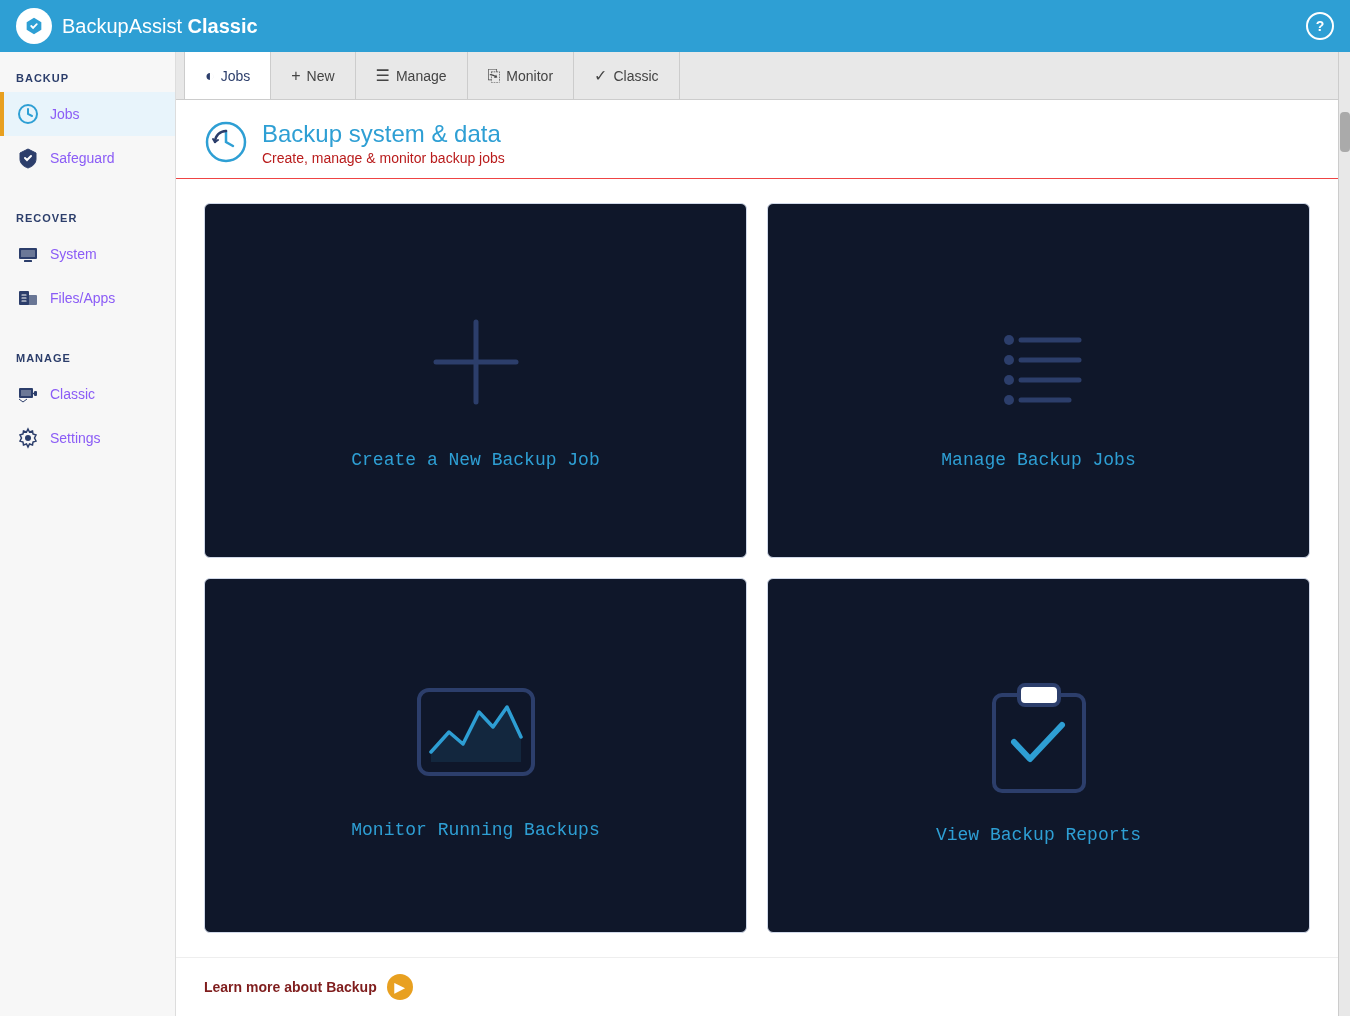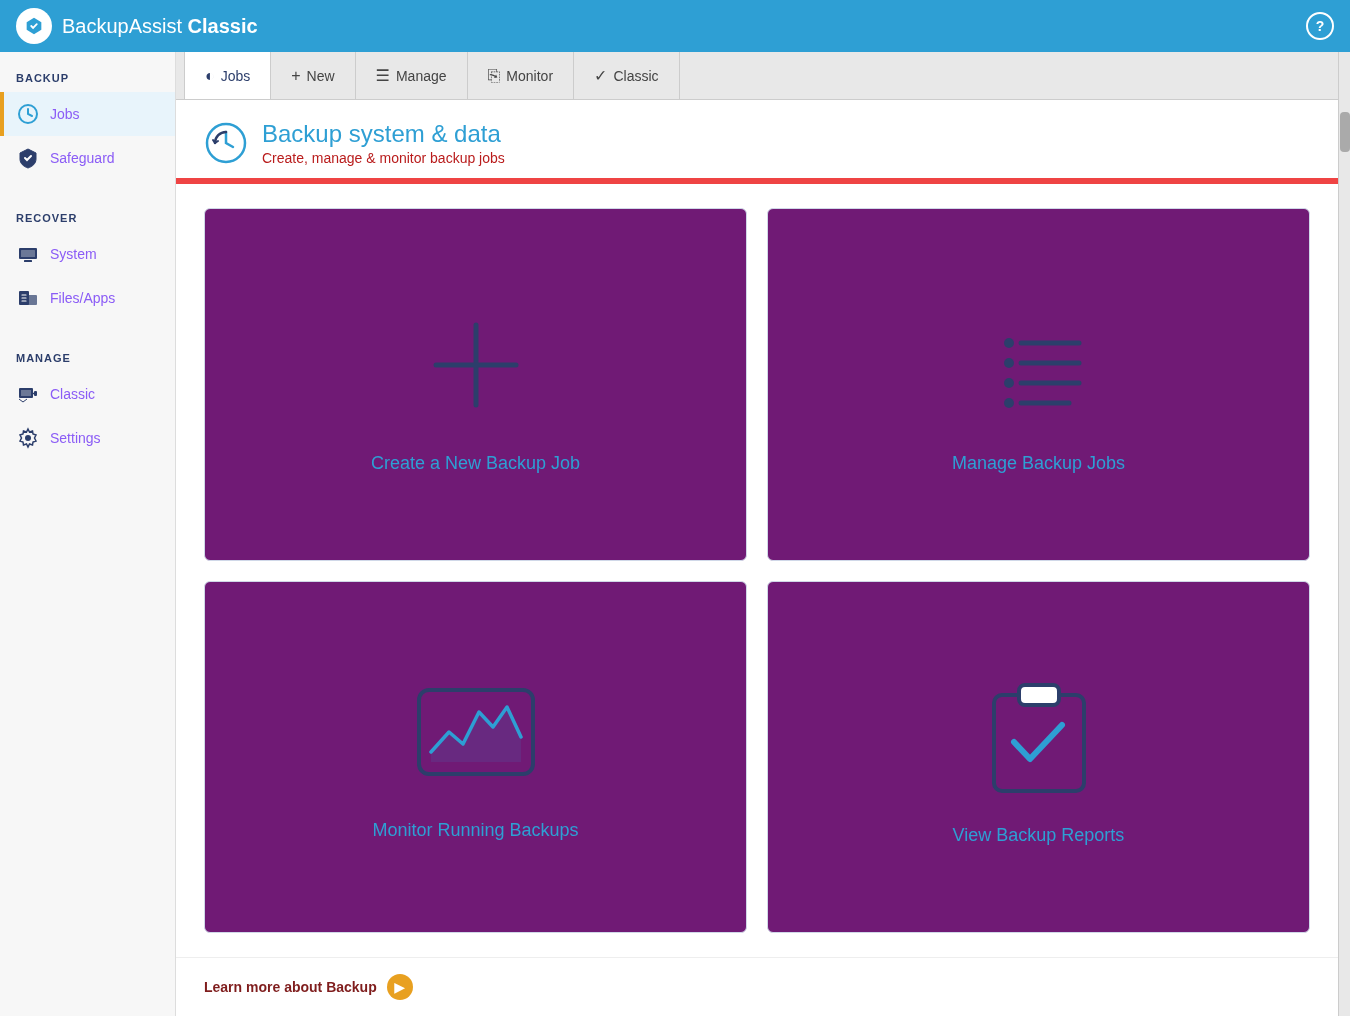--- a/index.html
+++ b/index.html
@@ -135,24 +135,23 @@
       color: #444;
       border-right: 1px solid #ccc;
     }
     .tab:first-child { border-left: 1px solid #ccc; }
     .tab.active { background: white; color: #2c3e6b; font-weight: 500; }
     .tab-icon { font-size: 16px; }
 
     
     .page-header {
       display: flex;
-      align-items: center;
       gap: 14px;
       padding: 20px 24px 12px 28px;
-      border-bottom: 6px solid #ef4444;
+      border-bottom: 1px solid #ef4444;
       flex-shrink: 0;
     }
     .page-header-icon {
       width: 44px;
       height: 44px;
       display: flex;
       align-items: center;
       justify-content: center;
     }
     .page-header-text {}
@@ -177,23 +176,24 @@
     }
     .card {
       border: 1.5px solid #d0d8e8;
       border-radius: 6px;
       display: flex;
       flex-direction: column;
       align-items: center;
       justify-content: center;
       padding: 40px 20px 30px 20px;
       cursor: pointer;
-      background: #701a75;
+      background: #0f172a;
       transition: background 0.15s;
       gap: 28px;
+      font-family: Liberation Mono, monospace;
     }
     .card-icon {
       display: flex;
       align-items: center;
       justify-content: center;
     }
     .card-label {
       color: #2e9fd4;
       font-size: 18px;
       font-weight: 400;

